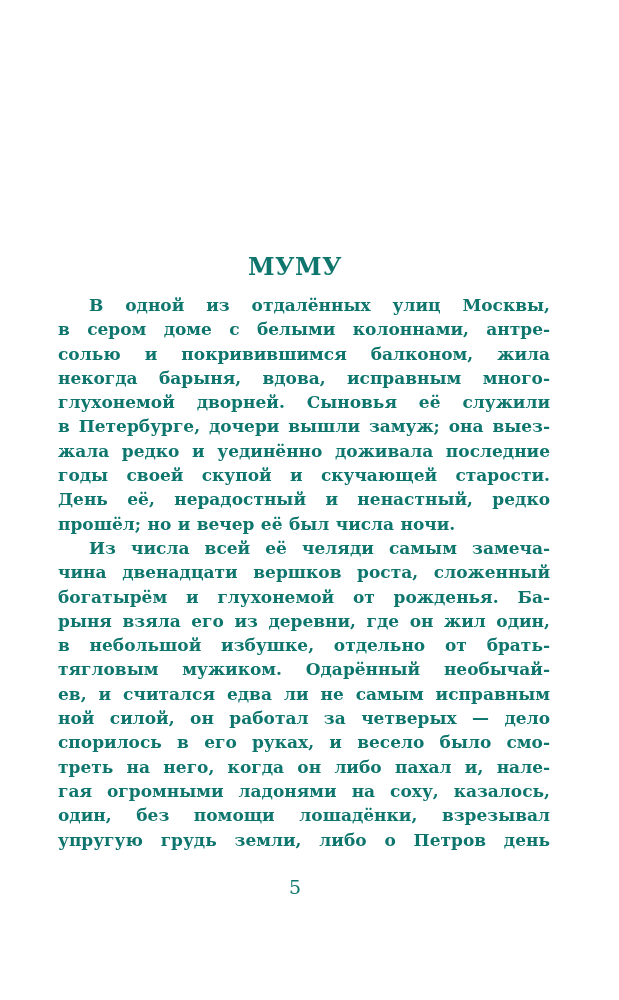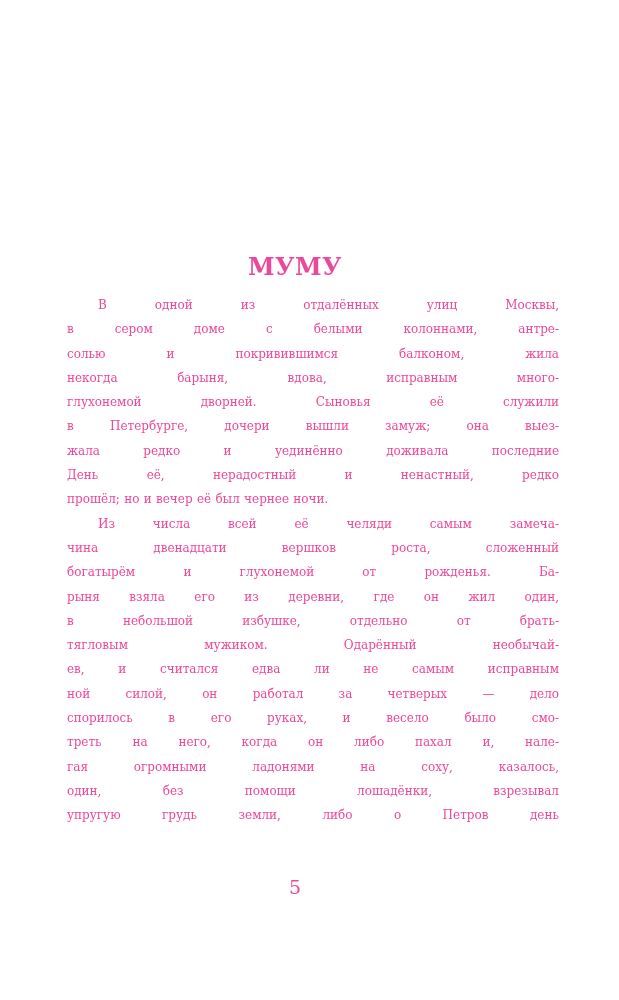--- a/index.html
+++ b/index.html
@@ -24,23 +24,24 @@
     margin: 0;
     text-align: center;
     font-size: 24px;
     line-height: 31px;
     font-weight: 700;
     letter-spacing: 0.5px;
   }
   .text-block {
     position: absolute;
     top: 293px;
-    left: 67px;
+    left: 58px;
     width: 492px;
-    font-size: 12px;
+    font-size: 17px;
+    font-weight: bold;
   }
   .para {
     margin: 0;
     padding: 0;
   }
   .line {
     height: 24.3px;
     line-height: 24.3px;
     text-align: justify;
     text-align-last: justify;
@@ -59,36 +60,37 @@
     left: 49px;
     width: 492px;
     text-align: center;
     font-size: 19px;
     line-height: 24px;
   }
 </style>
 </head>
 <body>
 
-<div class="page" style="background: rgb(255, 255, 255); color: #ec4899;">
+<div class="page" style="background: rgb(255, 255, 255); color: #0f766e;">
 
   <h1 class="chapter-title">МУМУ</h1>
 
   <div class="text-block">
 
     <div class="para">
       <div class="line first">В одной из отдалённых улиц Москвы,</div>
       <div class="line">в сером доме с белыми колоннами, антре-</div>
       <div class="line">солью и покривившимся балконом, жила</div>
       <div class="line">некогда барыня, вдова, исправным много-</div>
       <div class="line">глухонемой дворней. Сыновья её служили</div>
       <div class="line">в Петербурге, дочери вышли замуж; она выез-</div>
       <div class="line">жала редко и уединённо доживала последние</div>
+      <div class="line">годы своей скупой и скучающей старости.</div>
       <div class="line">День её, нерадостный и ненастный, редко</div>
-      <div class="line flush">прошёл; но и вечер её был чернее ночи.</div>
+      <div class="line flush">прошёл; но и вечер её был числа ночи.</div>
     </div>
 
     <div class="para">
       <div class="line first">Из числа всей её челяди самым замеча-</div>
       <div class="line">чина двенадцати вершков роста, сложенный</div>
       <div class="line">богатырём и глухонемой от рожденья. Ба-</div>
       <div class="line">рыня взяла его из деревни, где он жил один,</div>
       <div class="line">в небольшой избушке, отдельно от брать-</div>
       <div class="line">тягловым мужиком. Одарённый необычай-</div>
       <div class="line">ев, и считался едва ли не самым исправным</div>

